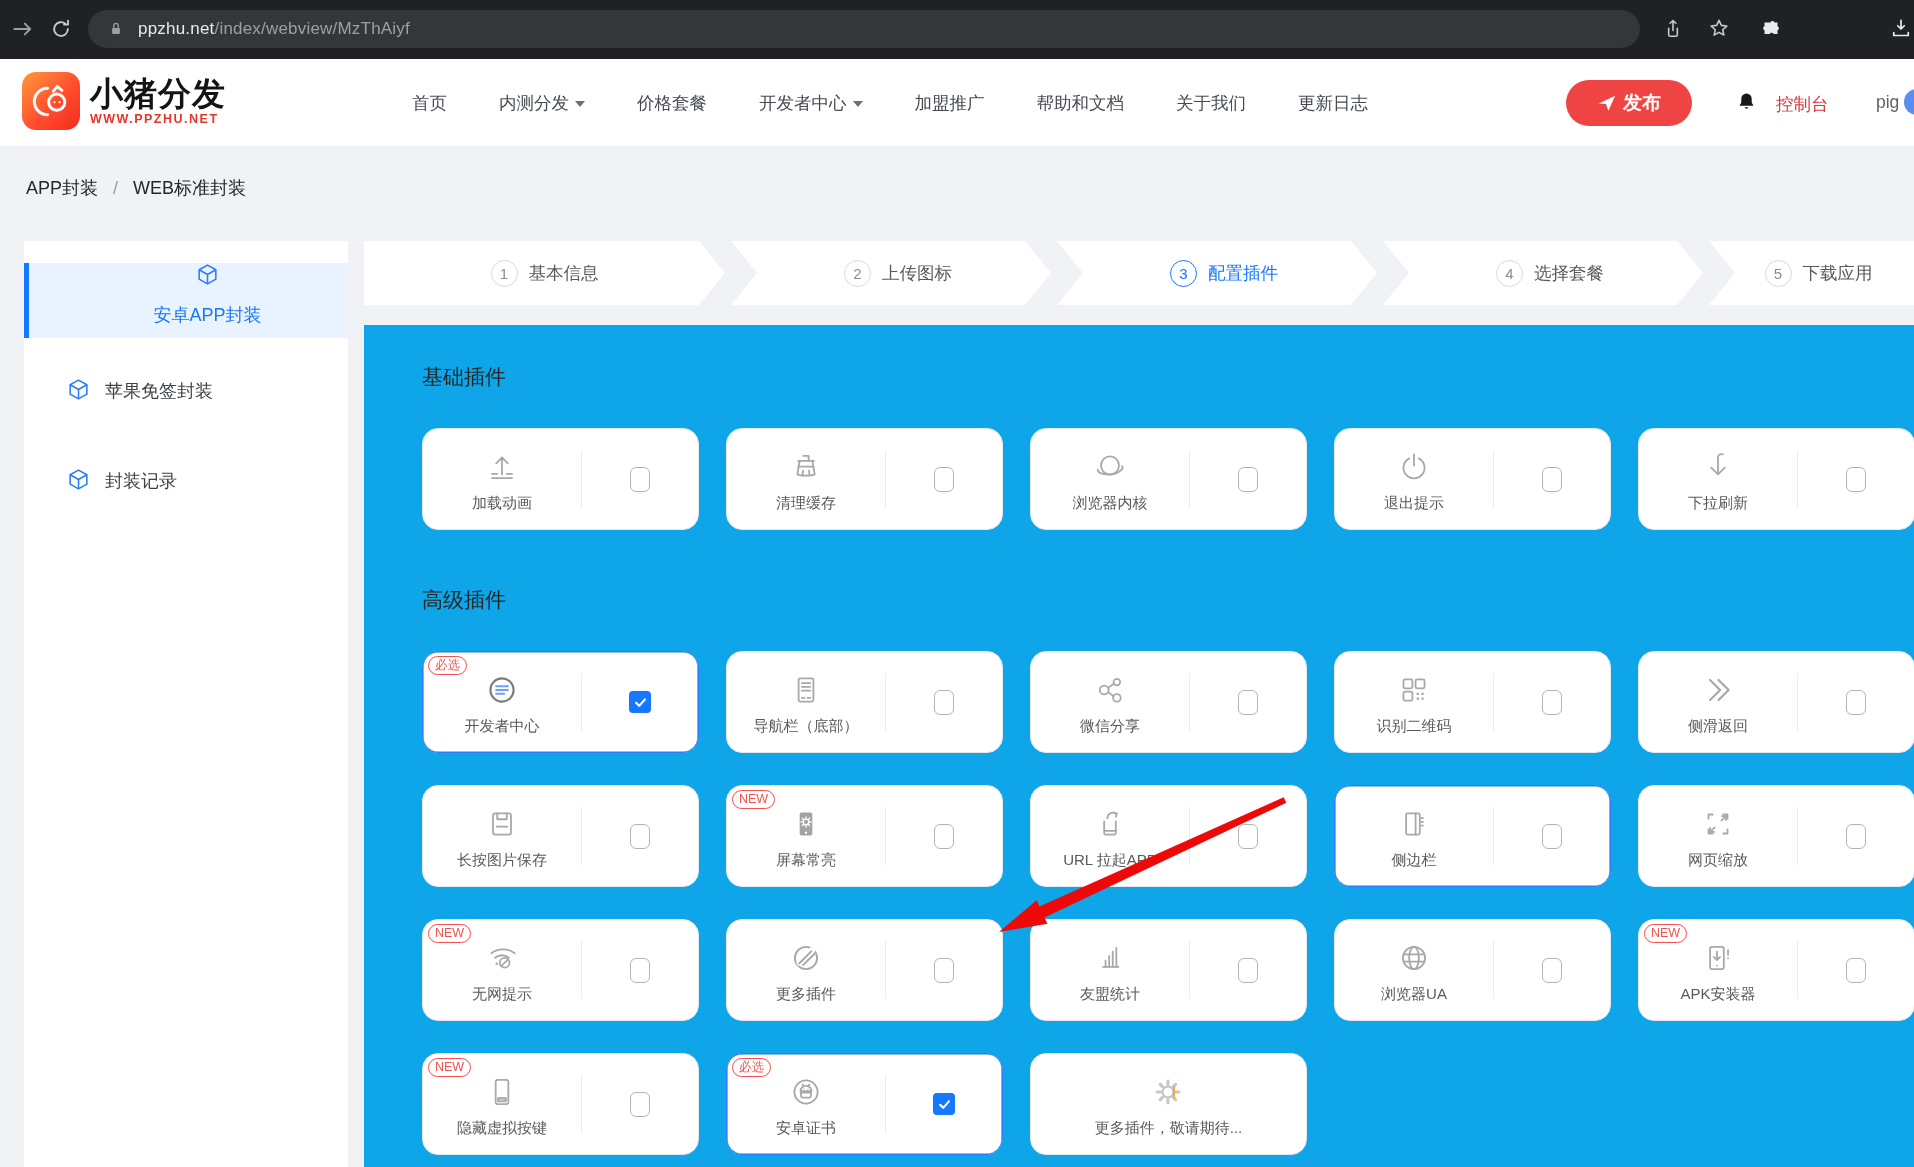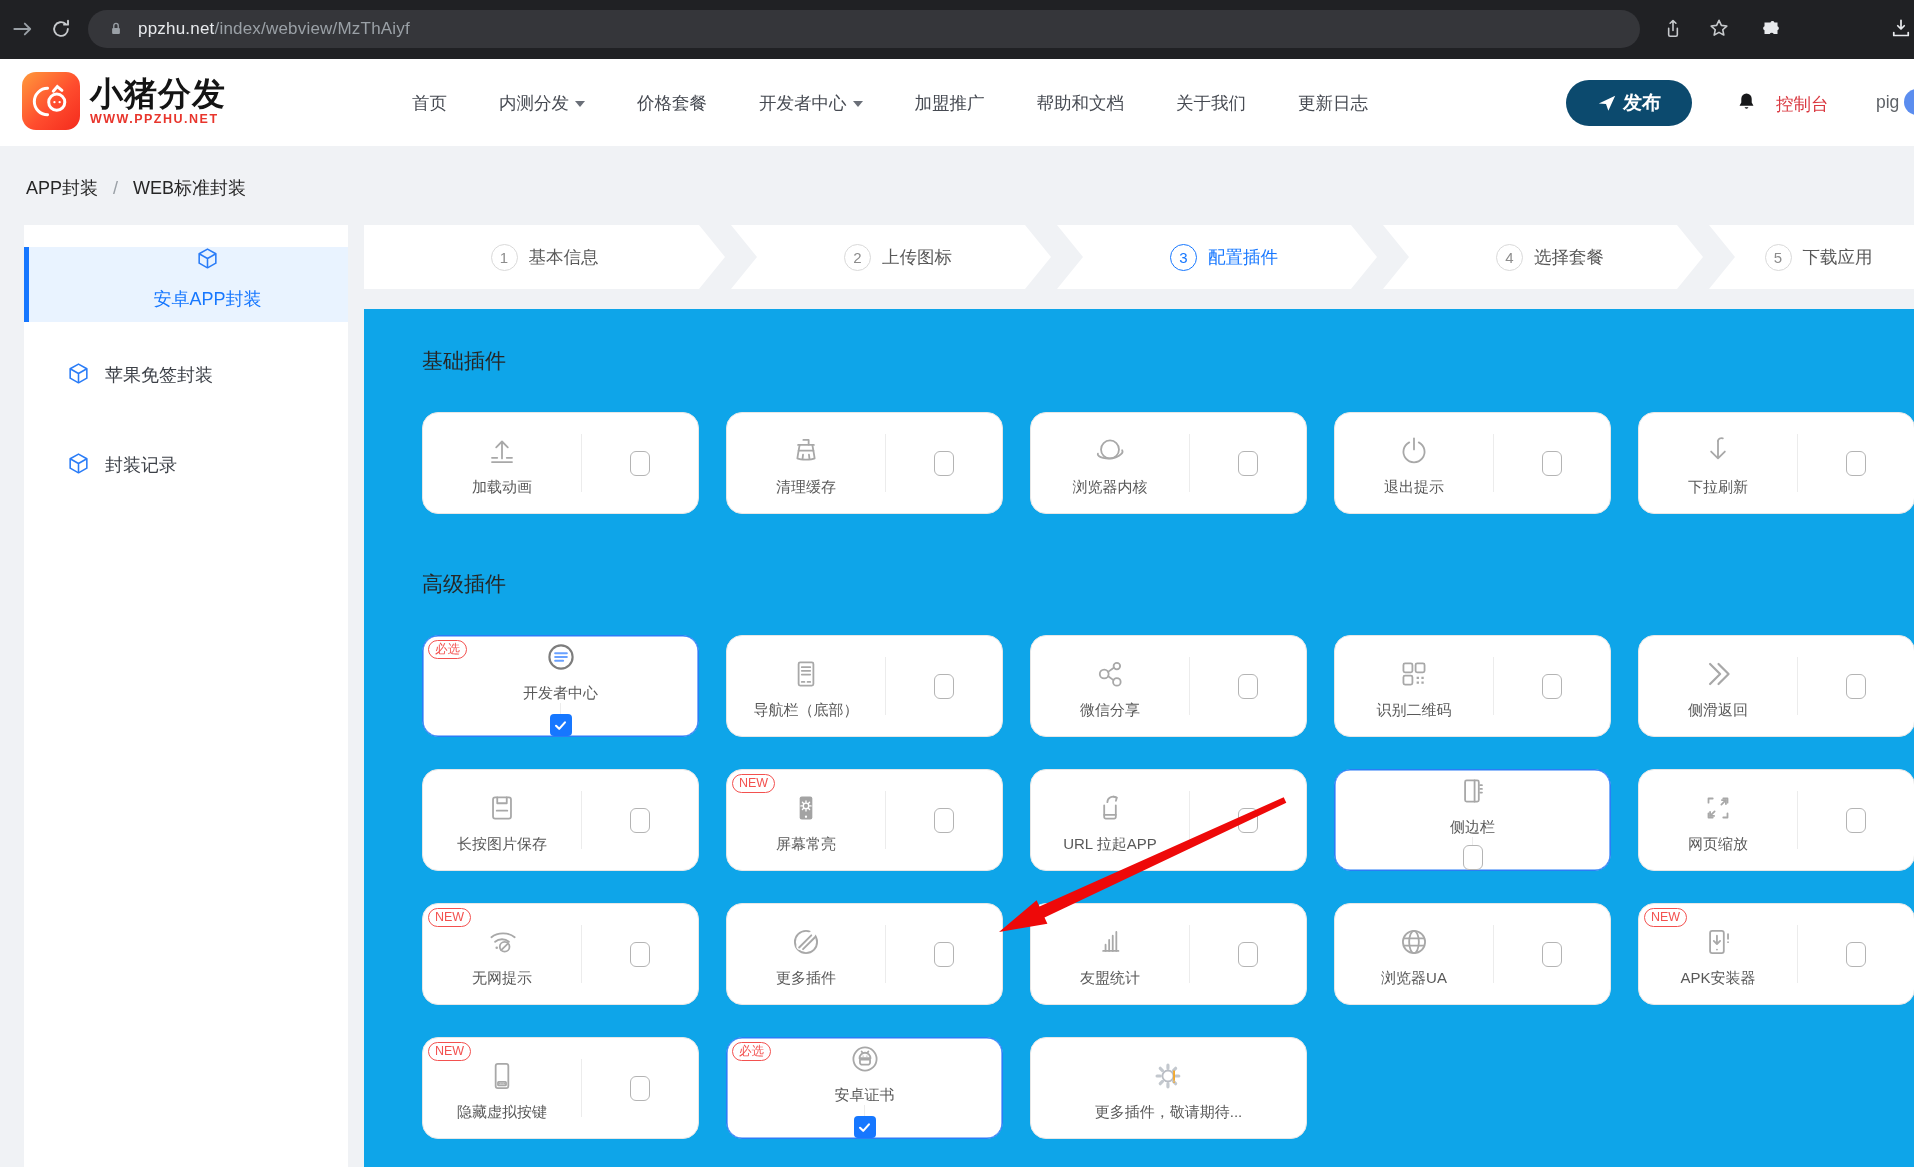--- a/index.html
+++ b/index.html
@@ -23,28 +23,28 @@
   .logo { position:absolute; left:22px; top:13px; display:flex; align-items:center; cursor:pointer; }
   .logo-mark { width:58px; height:58px; border-radius:14px;
     background:linear-gradient(135deg,#ff9a3c,#ff4d2e 55%,#f42b1d); display:flex; align-items:center; justify-content:center; }
   .logo-text { margin-left:10px; }
   .logo-title { font-size:33px; font-weight:900; color:#141414; line-height:36px; letter-spacing:1px; }
   .logo-sub { font-size:12.5px; font-weight:700; color:#e8352c; letter-spacing:1.5px; }
   .main-nav { position:absolute; left:412px; top:0; height:87px; display:flex; align-items:center; gap:52px; }
   .nav-item { font-size:17.5px; font-weight:400; color:#464a52; cursor:pointer; white-space:nowrap; display:flex; align-items:center; gap:6px; }
   .caret { width:0; height:0; border-left:5px solid transparent; border-right:5px solid transparent; border-top:6px solid #6a6f78; margin-top:2px; }
   .publish-btn { position:absolute; left:1566px; top:21px; width:126px; height:46px; border:none; border-radius:23px;
-    background:#0c4a6e; color:#fff; font-size:19px; font-weight:700; display:flex; align-items:center; justify-content:center; gap:6px; cursor:pointer; font-family:inherit; }
+    background:#ef4444; color:#fff; font-size:19px; font-weight:700; display:flex; align-items:center; justify-content:center; gap:6px; cursor:pointer; font-family:inherit; }
   .bell { position:absolute; left:1734px; top:31px; width:25px; height:25px; cursor:pointer; }
   .console-link { position:absolute; left:1776px; top:33px; font-size:17.5px; color:#d9363e; cursor:pointer; }
   .username { position:absolute; left:1876px; top:33px; font-size:17.5px; color:#5f6368; cursor:pointer; }
   .avatar { position:absolute; left:1904px; top:30px; width:26px; height:26px; border-radius:50%; background:#5b8def; }
 
   
-  .breadcrumb { padding:30px 0 0 26px; height:79px; font-size:18px; color:#262626; }
+  .breadcrumb { padding:30px 0 0 26px; height:95px; font-size:18px; color:#262626; }
   .breadcrumb .sep { color:#9aa0a6; margin:0 10px; }
   .breadcrumb .crumb { cursor:pointer; }
 
   
   .wrapper { display:flex; height:942px; padding-left:24px; }
   .sidebar { width:324px; background:#fff; padding-top:22px; flex-shrink:0; }
   .side-item { height:75px; margin-bottom:15px; display:flex; align-items:center; padding-left:38px; gap:15px;
     font-size:18px; color:#3d4148; cursor:pointer; border-left:5px solid transparent; }
   .side-item svg { width:23px; height:25px; stroke:#2a7cf7; }
   .side-item.active { background:#e9f3ff; border-left-color:#1677ff; color:#1677ff;flex-direction:column; }
@@ -63,21 +63,21 @@
   .step.active .step-num { border-color:#1677ff; color:#1677ff; }
   .step.active .step-label { color:#1677ff; }
 
   
   .panel { background:#0ea5e9; margin-top:20px; flex:1; padding-left:58px; overflow:hidden; }
   .section-title { padding-top:38px; font-size:21px; line-height:28px; color:#262626; font-weight:500; }
   .section-title.adv { padding-top:56px; }
   .card-grid { margin-top:37px; display:grid; grid-template-columns:repeat(5,277px); gap:32px 27px; }
   .card { position:relative; height:102px; background:#fff; border:1px solid #e7e7e7; border-radius:16px;
     display:flex; align-items:center; cursor:pointer; }
-  .card.highlight { border-color:#2b7cf7; box-shadow:inset 0 0 0 .6px #2b7cf7;flex-direction:column; }
+  .card.highlight { border-color:#2b7cf7; box-shadow:inset 0 0 0 .6px #2b7cf7; }
   .card-left { width:158px; display:flex; flex-direction:column; align-items:center; }
   .card-icon { height:40px; display:flex; align-items:flex-end; justify-content:center; }
   .card-icon svg { width:38px; height:38px; }
   .card-label { margin-top:8px; font-size:15px; color:#595959; white-space:nowrap; }
   .card-divider { width:1px; height:58px; background:#ececec; }
   .card-right { flex:1; display:flex; align-items:center; justify-content:center; }
   .checkbox { width:20px; height:25px; border:1.5px solid #b4b4b4; border-radius:6px; background:#fff; }
   .checkbox.checked { width:22px; height:22px; border:none; border-radius:4px; background:#1677ff;
     display:flex; align-items:center; justify-content:center; }
   .badge { position:absolute; top:4px; left:5px; border:1px solid #f3514f; color:#f3514f; background:#fff;

